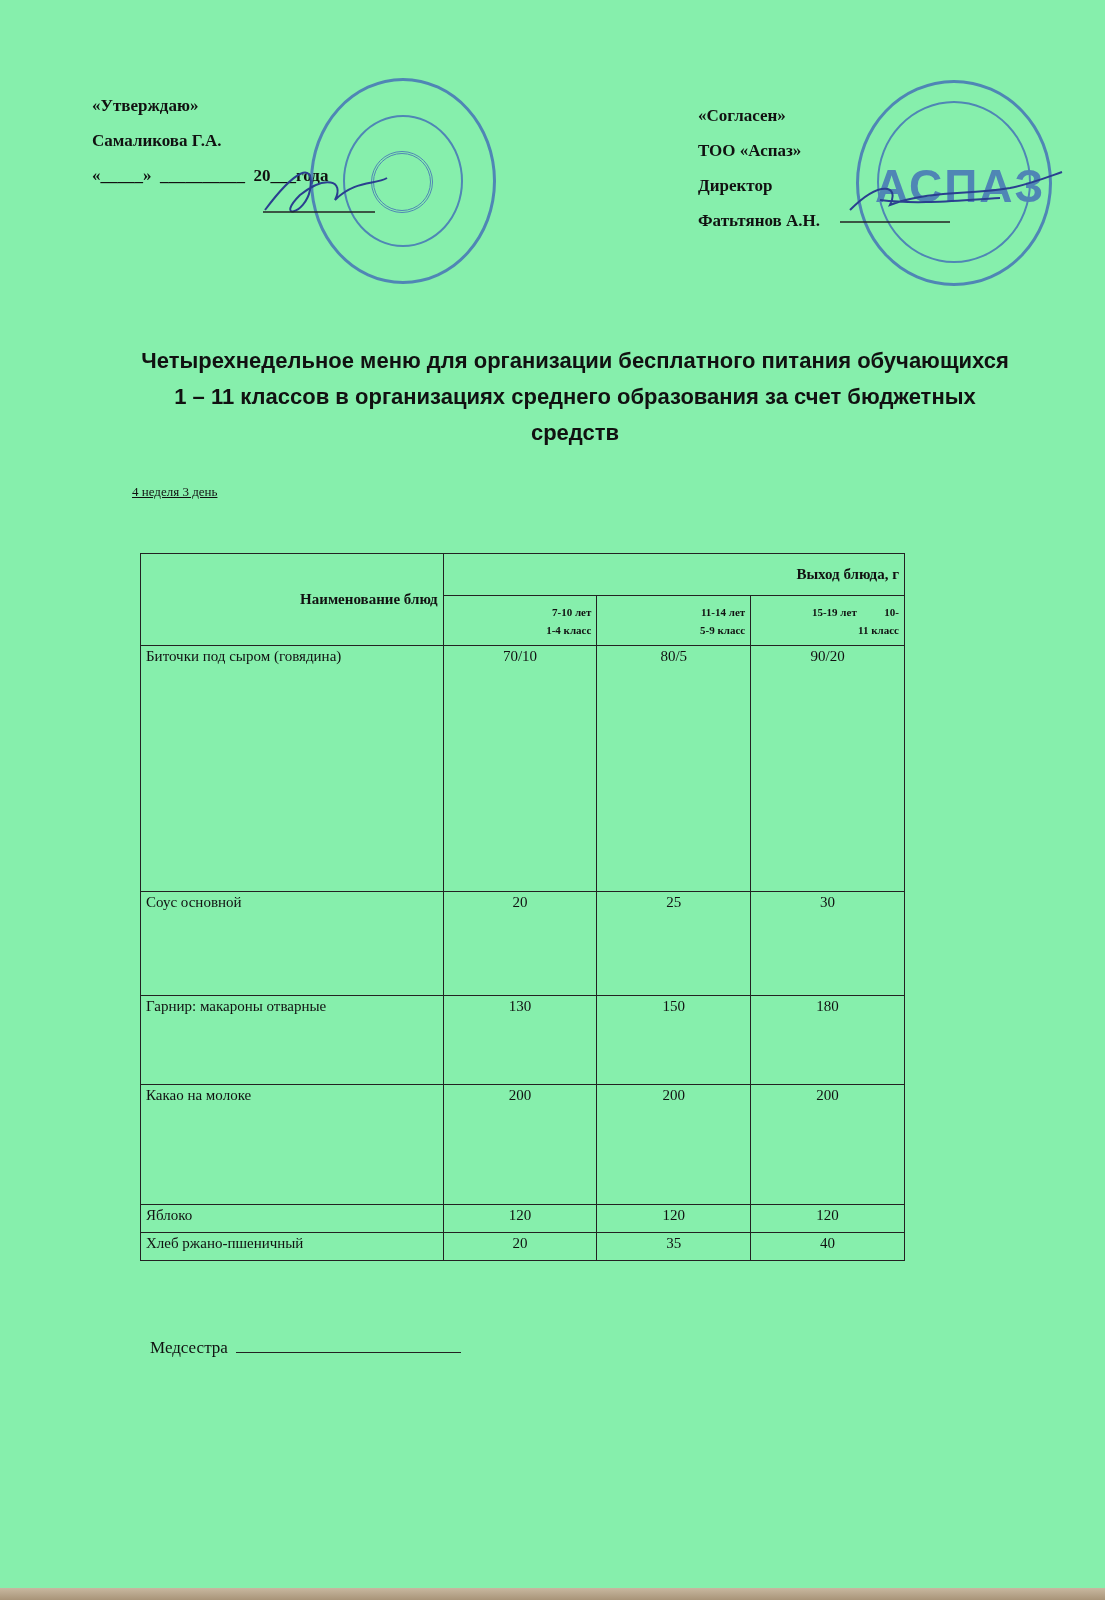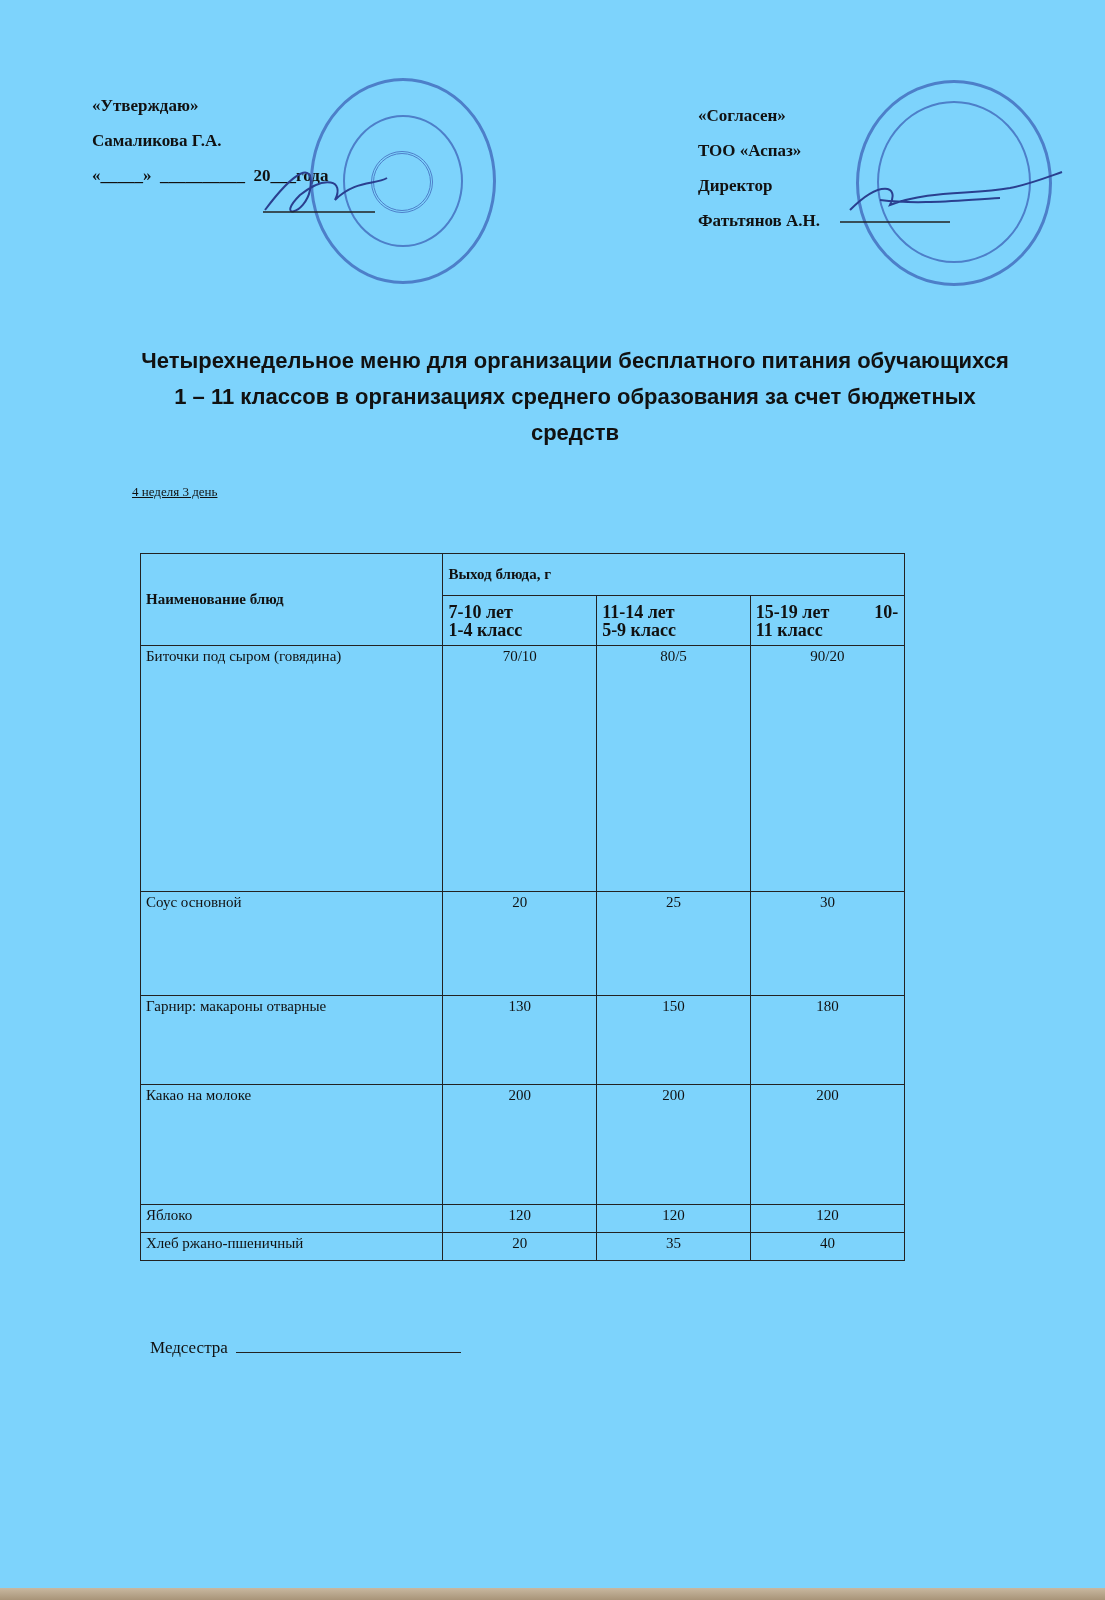--- a/index.html
+++ b/index.html
@@ -2,21 +2,21 @@
 <html><head>
   <meta charset="utf-8">
   <style>
     html, body { margin: 0; padding: 0; }
     body {
       width: 1105px; height: 1600px; position: relative; overflow: hidden;
       background: #ffffff;
       font-family: "Liberation Serif", serif;
       color: #111;
     }
-    .page { position: absolute; left: 0; top: 0; width: 1105px; height: 1588px; background: #7dd3fc; }
+    .page { position: absolute; left: 0; top: 0; width: 1105px; height: 1588px; background: #86efac; }
     .floor { position: absolute; left: 0; top: 1588px; width: 1105px; height: 12px;
       background: linear-gradient(#c8b8a0, #a89478); }
 
     .approve { position: absolute; left: 92px; top: 88px; font-weight: bold; font-size: 17px; line-height: 35px; }
     .agree { position: absolute; left: 698px; top: 82px; font-weight: bold; font-size: 17px; line-height: 35px; margin-top: 16px; }
     .line { white-space: pre; }
 
     .stamp { position: absolute; border-radius: 50%; border: 3px solid #3d63b8; opacity: 0.75; }
     .stamp-school { left: 310px; top: 78px; width: 180px; height: 200px; }
     .stamp-school .inner { position: absolute; left: 30px; top: 34px; width: 116px; height: 128px;
@@ -30,24 +30,24 @@
       font-weight: bold; font-size: 46px; color: #3d63b8; letter-spacing: 2px; }
     .sig { position: absolute; }
 
     .title { position: absolute; left: 140px; top: 343px; width: 870px; text-align: center;
       font-family: "Liberation Sans", sans-serif; font-weight: bold; font-size: 22px; line-height: 36px; }
     .week { position: absolute; left: 132px; top: 484px; font-size: 13px; text-decoration: underline; }
 
     table.menu { position: absolute; left: 140px; top: 553px; width: 765px; border-collapse: collapse;
       font-size: 15px; }
     table.menu td, table.menu th { border: 1.5px solid #222; vertical-align: top; padding: 2px 5px; }
-    table.menu th { font-weight: bold; text-align: left; vertical-align: middle; }
+    table.menu th { font-weight: bold; text-align: right; vertical-align: middle; }
     .c-name { width: 290px; }
     .c-val { width: 142px; text-align: center; }
-    .sub-h { font-size: 18px; line-height: 18px; }
+    .sub-h { font-size: 11px; line-height: 18px; }
     .nurse { position: absolute; left: 150px; top: 1338px; font-size: 17px; }
     .blank { display: inline-block; width: 225px; border-bottom: 1.5px solid #222; height: 14px; margin-left: 4px; }
   </style>
 </head>
 <body>
 
 <div class="page">
 
   <div class="approve">
     <div class="line">«Утверждаю»</div>
@@ -66,20 +66,21 @@
 
   <div class="agree">
     <div class="line">«Согласен»</div>
     <div class="line">ТОО «Аспаз»</div>
     <div class="line">Директор</div>
     <div class="line">Фатьтянов А.Н.</div>
   </div>
 
   <div class="stamp stamp-aspaz">
     <div class="ring"></div>
+    <div class="logo">АСПАЗ</div>
   </div>
   <svg class="sig" style="left:840px;top:170px" width="230" height="70">
     <path d="M10 40 C 40 10, 60 15, 50 35 C 90 20, 130 25, 170 18 C 190 14, 205 8, 222 2 M40 30 C 80 35, 120 30, 160 28" fill="none" stroke="#2a3f8f" stroke-width="2"></path>
     <line x1="0" y1="52" x2="110" y2="52" stroke="#222" stroke-width="1.5"></line>
   </svg>
 
   <div class="title">Четырехнедельное меню для организации бесплатного питания обучающихся   1 – 11 классов в организациях среднего образования за счет бюджетных средств</div>
   <div class="week">4 неделя 3 день</div>
 
   <table class="menu">

